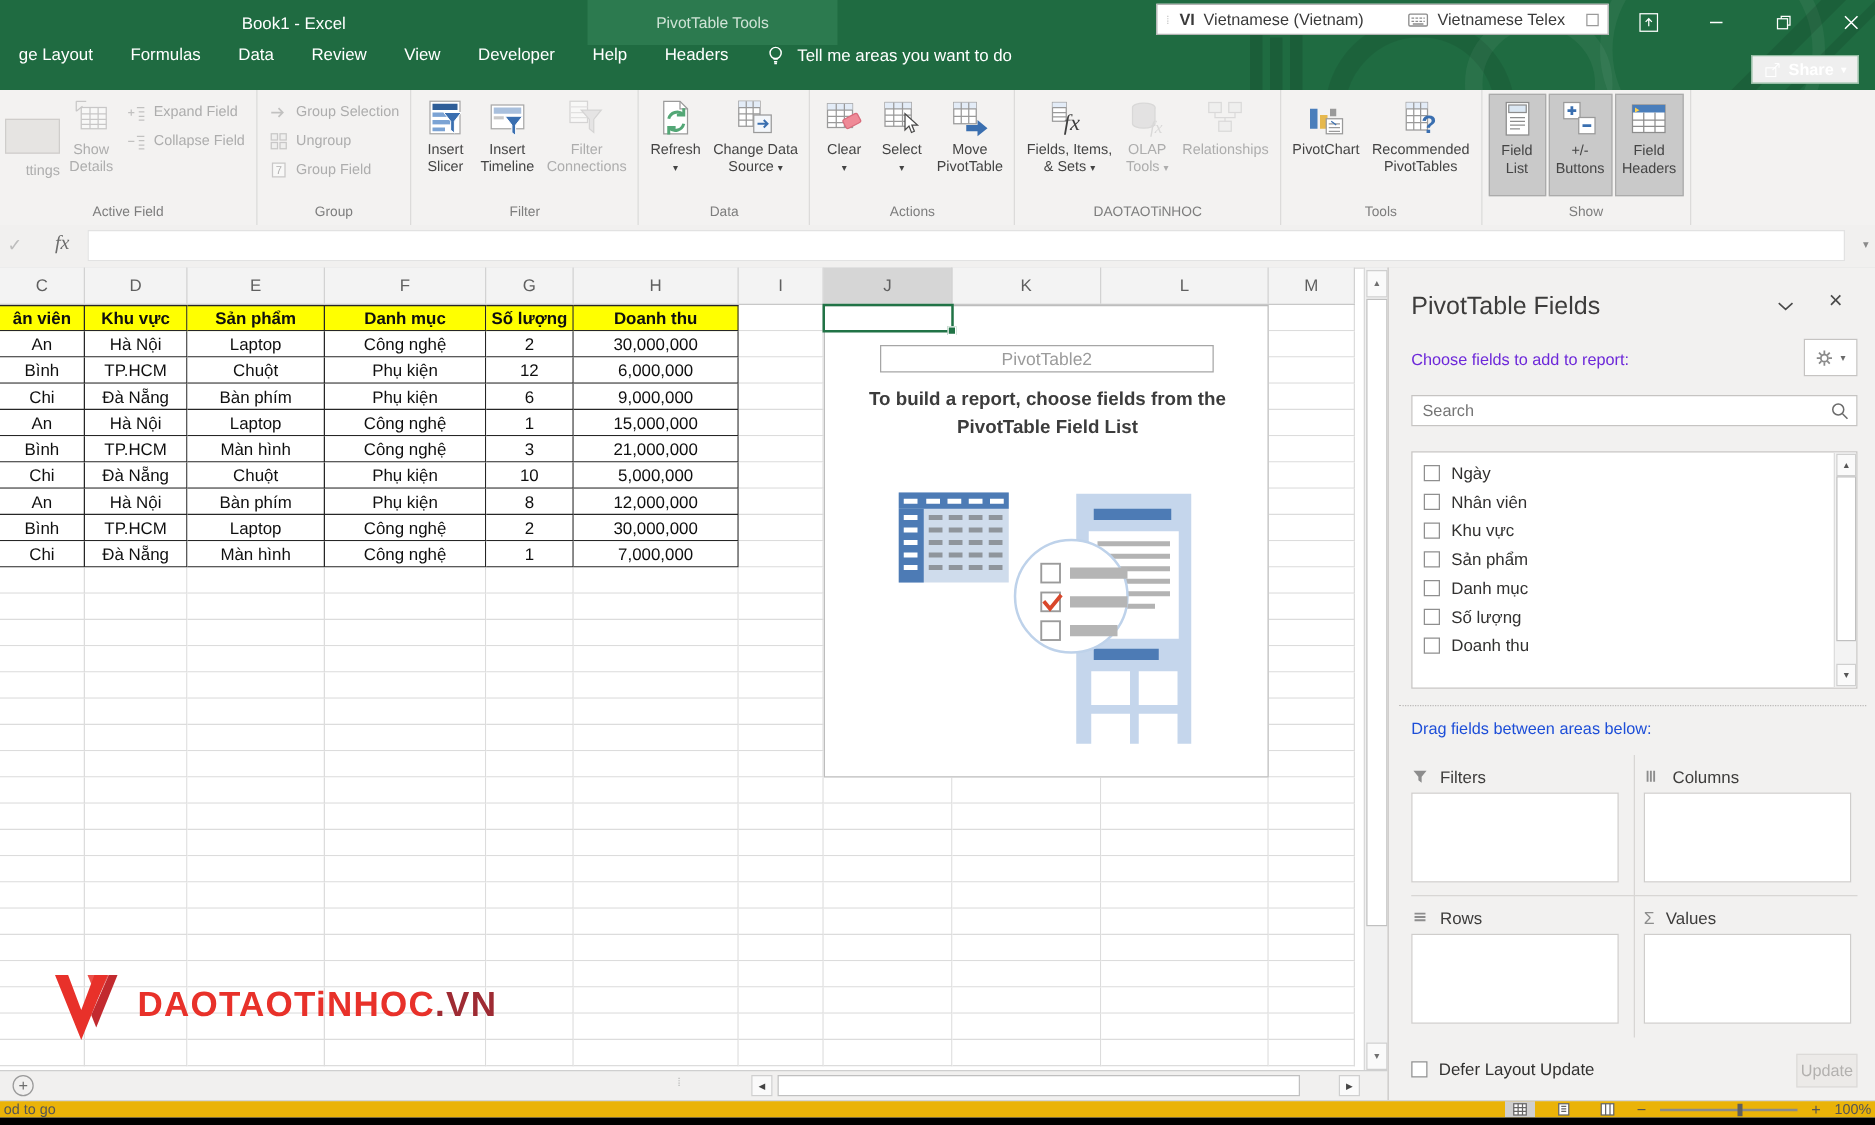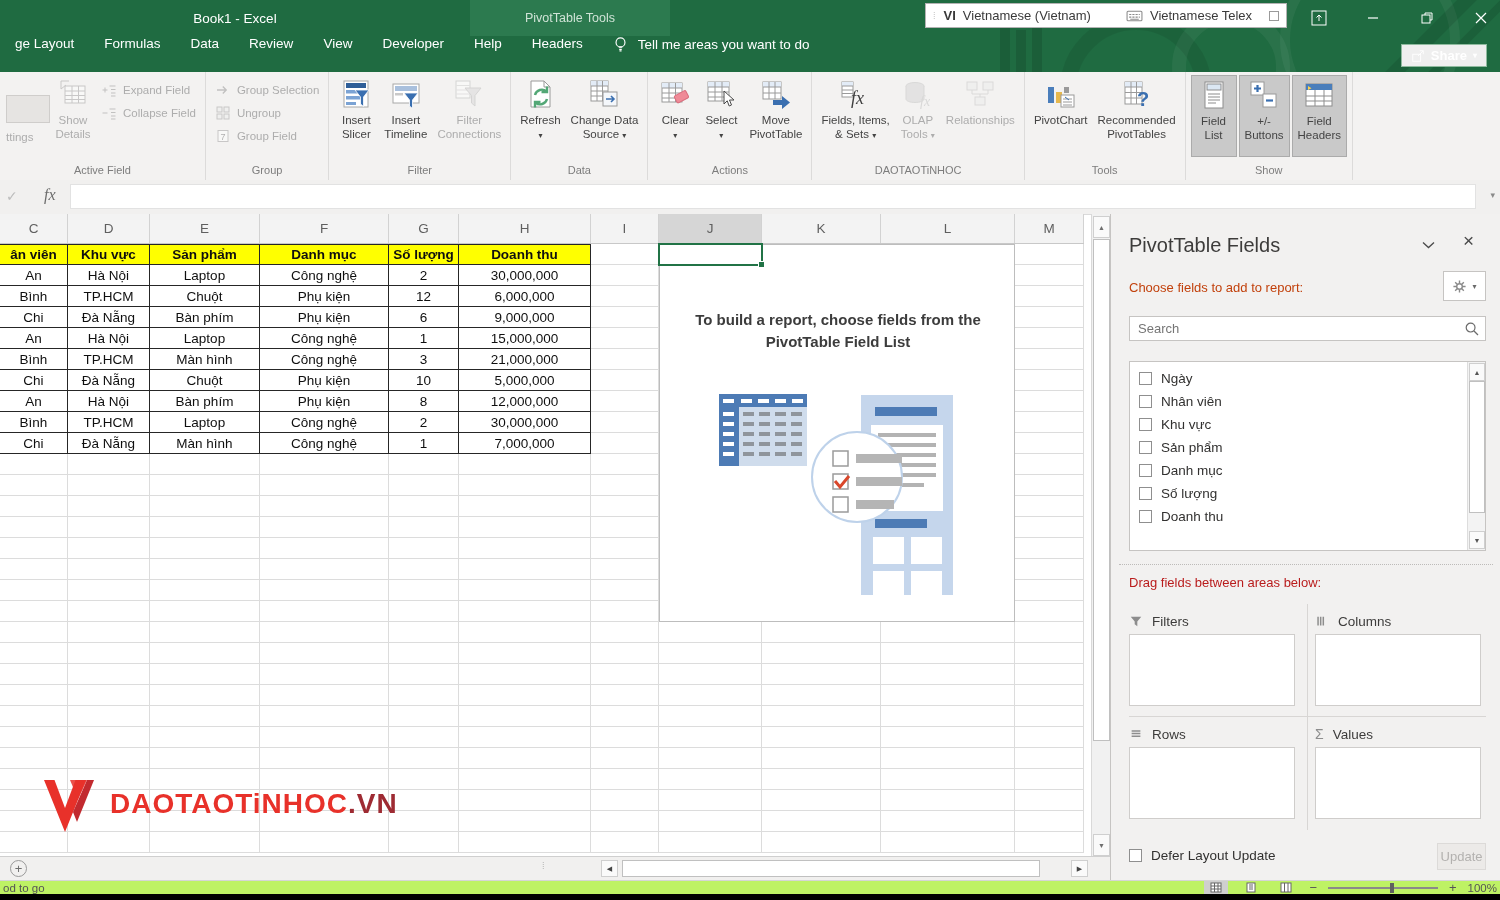--- a/index.html
+++ b/index.html
@@ -39,21 +39,21 @@
   .rbig{display:flex;flex-direction:column;align-items:center;min-width:46px;padding:3px 5px;height:82px;
         font-size:11.5px;line-height:1.22;color:#444;text-align:center;box-sizing:border-box;background:none;border:none;}
   .rbig .icon{margin-bottom:3px;}
   .rbig.toggled{background:#c9c9c9;border:1px solid #ababab;margin:0 1px;}
   .rsmallstack{display:flex;flex-direction:column;gap:5px;padding:6px 2px 0;}
   .rsmall{display:flex;align-items:center;gap:6px;font-size:11.5px;color:#444;padding:1px 3px;background:none;border:none;}
   .disabled{color:#adadad !important;}
   .icon{display:inline-flex;}
   .icon.dis{opacity:.48;filter:grayscale(1);}
   .caret{font-size:8px;}
-  .cutcol{display:flex;flex-direction:column;gap:8px;padding:20px 2px 0;width:46px;box-sizing:border-box;}
+  .cutcol{display:flex;flex-direction:column;gap:8px;padding:20px 2px 0;width:46px;box-sizing:border-box;align-items:flex-end;}
   .cutbox{width:42px;height:26px;background:#e6e4e2;border:1px solid #cfcdcb;}
   .cutlabel{font-size:11.5px;color:#adadad;}
   #ribbon-collapse{position:absolute;right:12px;top:160px;color:#8a8a8a;}
   
   #formulabar{position:absolute;left:0;top:180px;width:1500px;height:34px;background:#f1f0ef;
               border-bottom:1px solid #dadada;}
   .fb-check{position:absolute;left:6px;top:8px;color:#bdbdbd;font-size:14px;}
   .fb-fx{position:absolute;left:44px;top:6px;color:#6d6d6d;font-style:italic;font-size:16px;
          font-family:"Liberation Serif","DejaVu Serif",serif;}
   .fb-input{position:absolute;left:70px;top:4px;height:25px;width:1406px;background:#fff;border:1px solid #e2e2e2;box-sizing:border-box;}
@@ -88,53 +88,53 @@
   #wm-text{font-size:28px;font-weight:800;letter-spacing:1px;color:#e8312a;}
   #wm-text .tld{color:#9e2b33;}
   
   #tabstrip{position:absolute;left:0;top:856px;width:1110px;height:24px;background:#f1f0ef;border-top:1px solid #cfcfcf;box-sizing:border-box;}
   #newsheet{position:absolute;left:10px;top:3px;width:17px;height:17px;border-radius:50%;border:1px solid #9a9a9a;
             color:#6d6d6d;font-size:13px;line-height:15px;text-align:center;background:none;padding:0;}
   #hs-grip{position:absolute;left:542px;top:4px;color:#b0b0b0;font-size:9px;}
   .hs-btn{position:absolute;top:3px;width:17px;height:17px;background:#fafafa;border:1px solid #cfcfcf;
           color:#444;font-size:7px;display:flex;align-items:center;justify-content:center;box-sizing:border-box;}
   #hscroll-thumb{position:absolute;left:622px;top:3px;width:418px;height:17px;background:#fff;border:1px solid #c0c0c0;box-sizing:border-box;}
-  #statusbar{position:absolute;left:0;top:880px;width:1500px;height:14px;background:#bef264;border-top:1px solid #d5d5d5;
+  #statusbar{position:absolute;left:0;top:880px;width:1500px;height:14px;background:#eab308;border-top:1px solid #d5d5d5;
              font-size:11.5px;color:#555;box-sizing:border-box;}
   #sb-left{position:absolute;left:3px;top:1px;}
   #sb-right{position:absolute;right:3px;top:0;height:13px;display:flex;align-items:center;gap:11px;}
   .sb-view{display:flex;align-items:center;justify-content:center;width:24px;height:13px;background:none;border:none;padding:0;}
   .sb-view.active{background:#cfcfcf;}
   #zoom-track{position:relative;width:110px;height:2px;background:#8a8a8a;}
   #zoom-thumb{position:absolute;left:62px;top:-4px;width:4px;height:10px;background:#5f5f5f;}
   #blackbar{position:absolute;left:0;top:894px;width:1500px;height:6px;background:#000;}
   
   #pane{position:absolute;left:1110px;top:214px;width:390px;height:666px;background:#f2f1f0;
         border-left:1px solid #c6c4c2;box-sizing:border-box;}
   #pane-title{position:absolute;left:18px;top:20px;font-size:20px;color:#3d3c3b;}
   #pane-chevron{position:absolute;left:310px;top:24px;background:none;border:none;padding:0;}
   #pane-close{position:absolute;left:352px;top:16px;background:none;border:none;font-size:19px;color:#4a4a4a;padding:0;}
-  #pane-sub{position:absolute;left:18px;top:66px;font-size:13px;color:#c2410c;}
+  #pane-sub{position:absolute;left:18px;top:66px;font-size:13px;color:#6d28d9;}
   #gear-btn{position:absolute;left:332px;top:57px;width:43px;height:30px;background:#fff;border:1px solid #c6c4c2;
             display:flex;align-items:center;justify-content:center;gap:5px;box-sizing:border-box;}
   #search{position:absolute;left:18px;top:102px;width:357px;height:25px;background:#fff;border:1px solid #c6c4c2;box-sizing:border-box;}
   #search input{border:none;outline:none;width:100%;height:100%;padding:0 26px 0 8px;font-size:13px;color:#555;
                 box-sizing:border-box;background:transparent;font-family:inherit;}
   #search .mag{position:absolute;right:5px;top:4px;}
   #fieldlist{position:absolute;left:18px;top:147px;width:357px;height:190px;background:#fff;border:1px solid #c6c4c2;
              box-sizing:border-box;padding:5px 0 0 9px;overflow:hidden;}
   .fitem{display:flex;align-items:center;gap:9px;height:23px;font-size:13.5px;color:#323130;}
   .cbx{width:13px;height:13px;border:1px solid #8f8f8f;background:#fff;flex:none;box-sizing:border-box;}
   #fl-scroll{position:absolute;right:0;top:0;width:17px;height:188px;background:#f3f3f3;border-left:1px solid #ddd;}
   .fl-btn{position:absolute;left:1px;width:14px;height:16px;background:#fafafa;border:1px solid #cfcfcf;color:#555;
           font-size:7px;display:flex;align-items:center;justify-content:center;}
   #fl-up{top:1px;} #fl-down{bottom:1px;}
   #fl-thumb{position:absolute;left:1px;top:19px;width:14px;height:130px;background:#fff;border:1px solid #c0c0c0;}
   #pane-dotline{position:absolute;left:8px;top:350px;width:374px;border-top:1px dotted #bdbbb9;}
-  #drag-label{position:absolute;left:18px;top:361px;font-size:13px;color:#b91c1c;}
+  #drag-label{position:absolute;left:18px;top:361px;font-size:13px;color:#1d4ed8;}
   #areas{position:absolute;left:18px;top:390px;width:357px;height:226px;}
   #areas .vline{position:absolute;left:178px;top:0;width:1px;height:226px;background:#d8d6d4;}
   #areas .hline{position:absolute;left:0;top:112px;width:357px;height:1px;background:#d8d6d4;}
   .quad{position:absolute;width:166px;}
   .qlabel{height:26px;display:flex;align-items:center;gap:9px;font-size:13.5px;color:#3d3c3b;}
   .qbox{height:72px;background:#fff;border:1px solid #cfcdcb;box-sizing:border-box;}
   #defer-row{position:absolute;left:18px;top:634px;display:flex;align-items:center;gap:9px;font-size:13.5px;color:#323130;}
   #update-btn{position:absolute;left:326px;top:629px;width:49px;height:27px;background:#eceae8;border:1px solid #dcdad8;
               color:#b3b1af;font-size:13px;display:flex;align-items:center;justify-content:center;box-sizing:border-box;}
 </style>
@@ -916,20 +916,21 @@
         <div class="gc" style="width: 132px;"></div>
         <div class="gc" style="width: 68px;"></div>
         <div class="gc" style="width: 103px;"></div>
         <div class="gc" style="width: 119px;"></div>
         <div class="gc" style="width: 134px;"></div>
         <div class="gc" style="width: 69px;"></div>
       </div>
     </div>
 
   <div id="pivot-ph">
+    <div id="ph-name">PivotTable2</div>
     <div id="ph-text">To build a report, choose fields from the PivotTable Field List</div>
     <div id="ph-art">
       <svg width="300" height="214" viewBox="0 0 300 214">
         <rect x="9" y="3" width="88" height="72" fill="#cfdcec"></rect>
         <rect x="9" y="3" width="88" height="13" fill="#4d7bb5"></rect>
         <rect x="9" y="16" width="20" height="59" fill="#4d7bb5"></rect>
         <g fill="#fff">
           <rect x="13" y="8" width="11" height="4"></rect>
             <rect x="31" y="8" width="11" height="4"></rect>
             <rect x="48" y="8" width="11" height="4"></rect>

